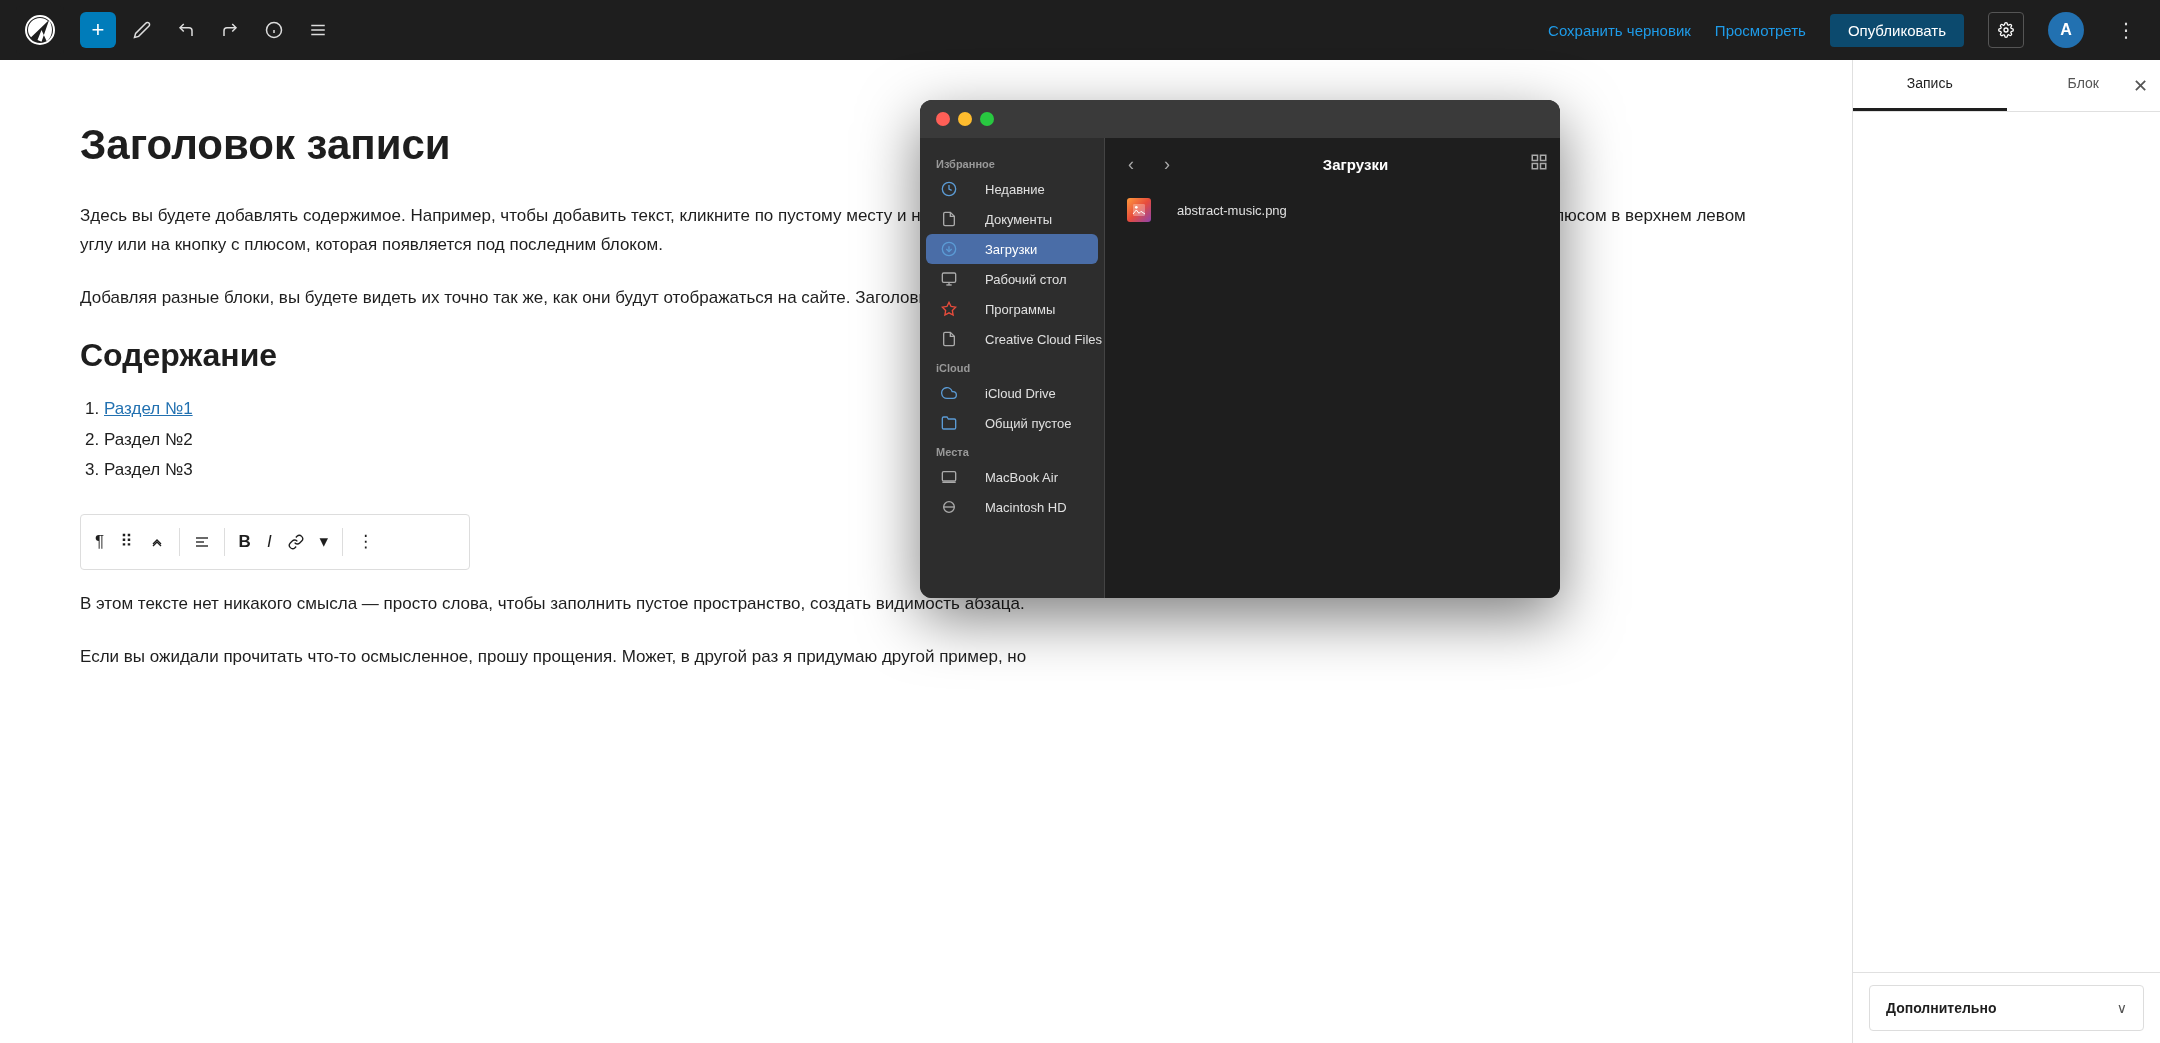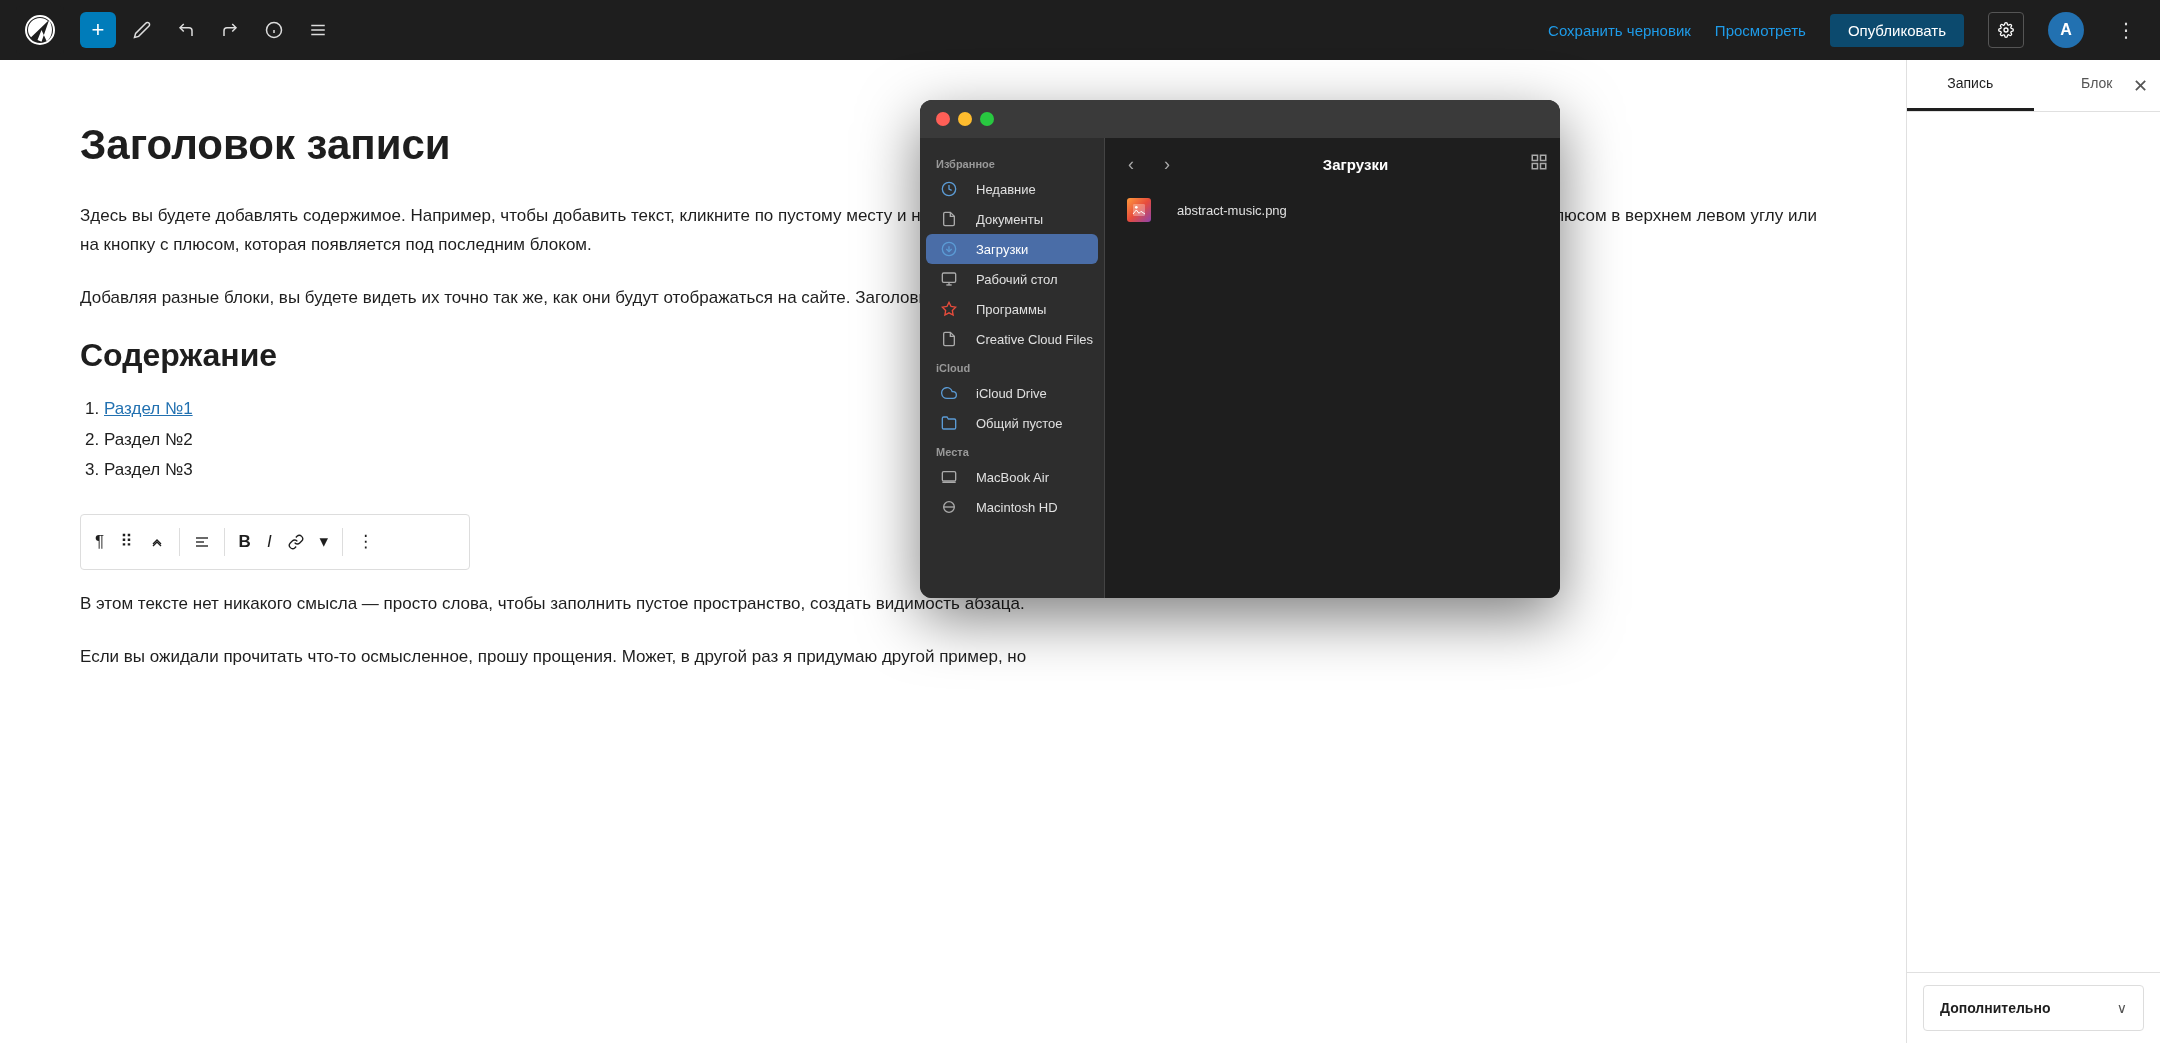--- a/index.html
+++ b/index.html
@@ -191,21 +191,21 @@
       cursor: pointer;
       padding: 6px;
       border-radius: 3px;
       font-size: 17px;
       color: #1e1e1e;
       display: flex; align-items: center; justify-content: center;
     }
 
     
     .right-sidebar {
-      width: 254px;
+      width: 308px;
       background: #fff;
       border-left: 1px solid #e0e0e0;
       display: flex;
       flex-direction: column;
     }
     .sidebar-tabs {
       display: flex;
       border-bottom: 1px solid #e0e0e0;
       height: 52px;
       align-items: stretch;
@@ -310,21 +310,21 @@
       font-size: 11px;
       font-weight: 600;
       color: #999;
       padding: 8px 16px 4px;
       text-transform: none;
       letter-spacing: 0;
     }
     .fd-item {
       display: flex;
       align-items: center;
-      gap: 18px;
+      gap: 27px;
       padding: 6px 14px;
       cursor: pointer;
       border-radius: 6px;
       margin: 0 6px;
     }
     .fd-item.active { background: #4a6da7; }
     .fd-item-icon {
       width: 18px; height: 18px;
       display: flex; align-items: center; justify-content: center;
       font-size: 14px;

